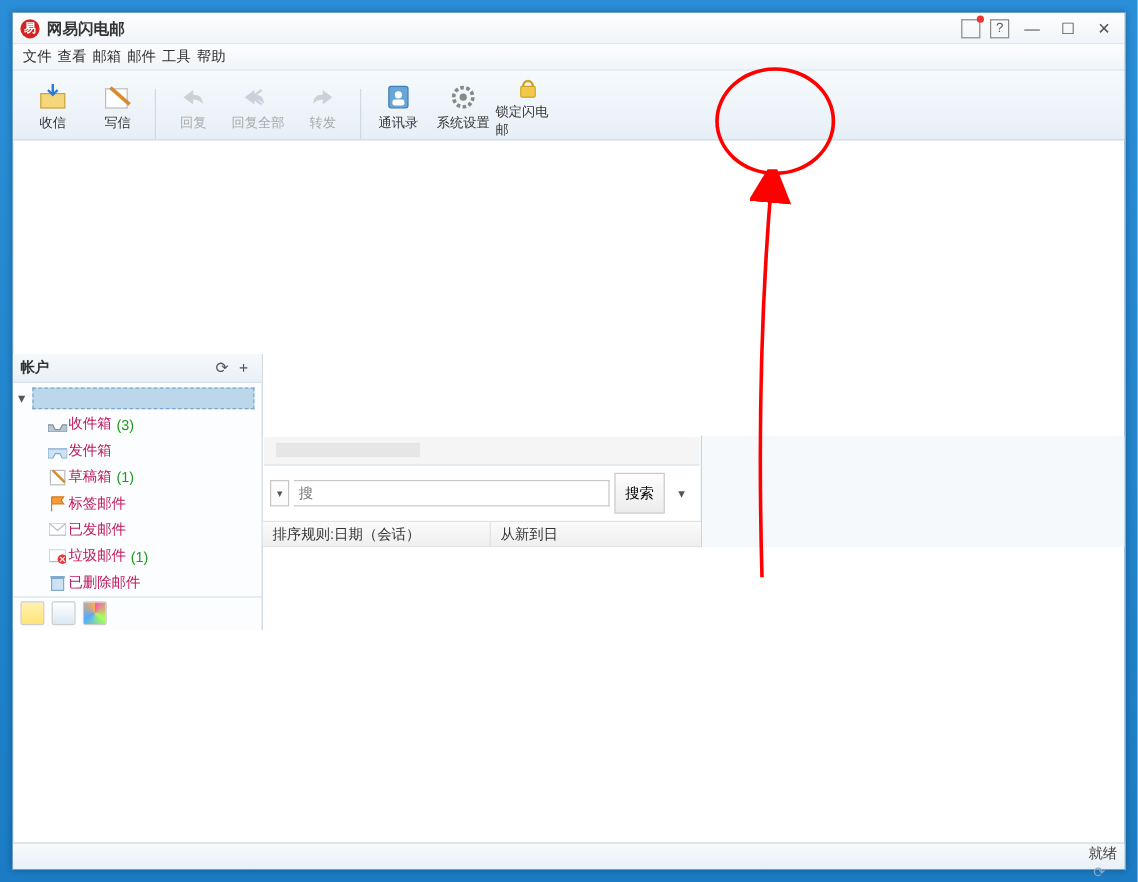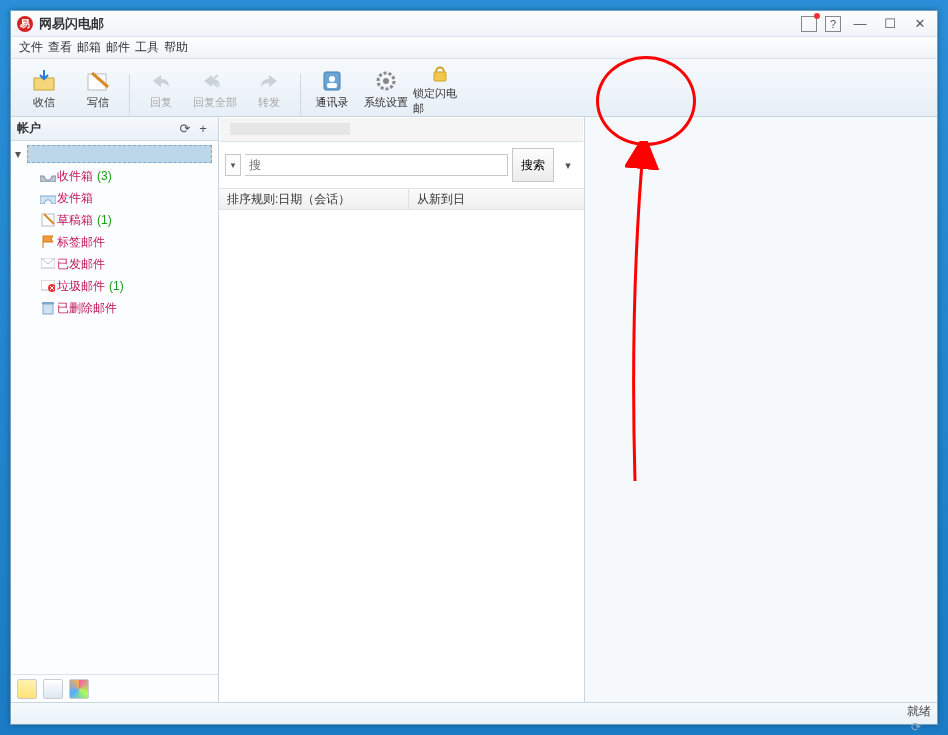--- a/index.html
+++ b/index.html
@@ -16,21 +16,21 @@
 .win-btns .q { width:16px; height:16px; border:1px solid #888; font-size:11px; display:flex; align-items:center; justify-content:center; color:#555; position:relative; }
 .win-btns .q .dot{ position:absolute; top:-4px; right:-4px; width:6px;height:6px;background:#e33;border-radius:50%; }
 .win-btns .icon { width:22px; color:#555; font-size:13px; text-align:center; cursor:pointer; }
 .menubar { height:22px; display:flex; align-items:center; padding:0 8px; gap:5px; font-size:12px; color:#333; background:linear-gradient(#fdfdfe,#f0f4f8); border-bottom:1px solid #d8e2ec;}
 .menubar span { cursor:pointer; }
 .toolbar { height:58px; background:linear-gradient(#f6fafd,#e7eff6); border-bottom:1px solid #c7d5e3; display:flex; align-items:flex-end; padding:0 6px; }
 .tbtn { width:54px; height:54px; display:flex; flex-direction:column; align-items:center; justify-content:center; font-size:11px; color:#333; cursor:pointer; gap:2px; }
 .tbtn.disabled { color:#aaa; }
 .tbtn .ico { width:26px; height:24px; display:flex; align-items:center; justify-content:center; }
 .tsep { width:1px; height:42px; background:#cfd9e3; margin:0 4px; }
-.body { display:flex; height: calc(100% - 26px - 22px - 58px - 22px); }
+.body { display:flex; height: calc(100% - 26px - 22px - 58px - 22px); align-items: center; }
 .sidebar { width:208px; border-right:1px solid #c7d5e3; display:flex; flex-direction:column; background:#fcfdfe; }
 .sidebar .acct-header { height:24px; display:flex; align-items:center; padding:0 6px; font-size:12px; background:linear-gradient(#f5f9fc,#e9f0f7); border-bottom:1px solid #d0dce7; }
 .sidebar .acct-header .lbl { flex:1; font-weight:bold; color:#333; }
 .sidebar .acct-header .refresh, .sidebar .acct-header .plus { width:18px; text-align:center; color:#555; cursor:pointer; font-size:13px; }
 .tree { flex:1; overflow:auto; font-size:12px; padding-top:2px; }
 .account-row { display:flex; align-items:center; height:22px; padding-left:4px; }
 .account-row .chev { width:12px; color:#555; }
 .account-row .acct-name { flex:1; height:18px; background:#bcd6ea; margin-right:6px; border:1px dashed #7ba8cc; }
 .folder { display:flex; align-items:center; height:22px; padding-left:28px; cursor:pointer; }
 .folder .ficon { width:18px; height:16px; display:flex; align-items:center; justify-content:center; }

